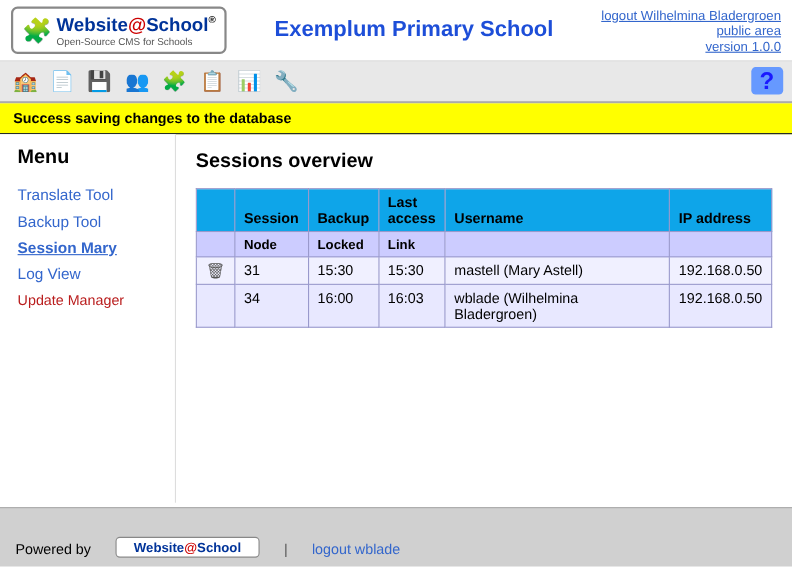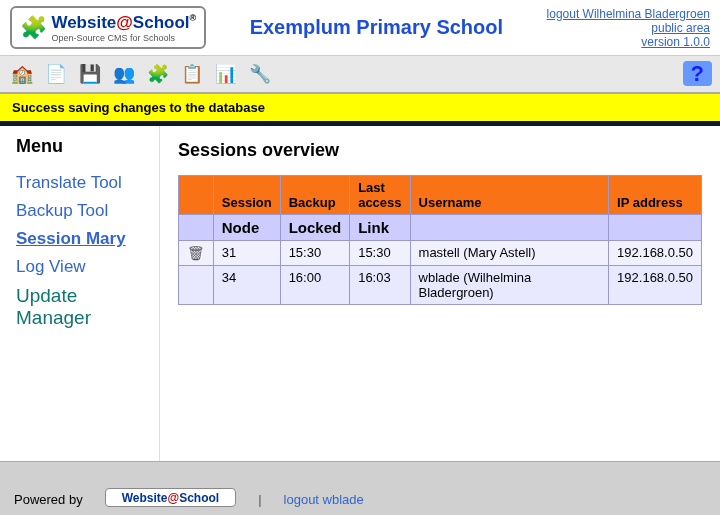--- a/index.html
+++ b/index.html
@@ -15,41 +15,41 @@
     #school-name { text-align: center; font-size: 20px; font-weight: bold; color: #1d4ed8; flex: 1; }
     #user-info { text-align: right; font-size: 12px; color: #3366cc; text-decoration: underline; }
 
     
     #toolbar { background: #e8e8e8; border-bottom: 2px solid #aaa; padding: 4px 8px; display: flex; align-items: center; gap: 4px; }
     .toolbar-icon { width: 30px; height: 28px; display: inline-flex; align-items: center; justify-content: center; font-size: 18px; cursor: pointer; border: 1px solid transparent; }
     #help-icon-area { margin-left: auto; }
     #help-btn { font-size: 22px; font-weight: bold; color: #1a1aff; cursor: pointer; background: #6699ff; border-radius: 4px; padding: 0 8px; }
 
     
-    #success-bar { background: #ffff00; border-bottom: 5px solid #0f172a; padding: 6px 12px; font-size: 13px; font-weight: bold; color: #000; }
+    #success-bar { background: #ffff00; border-bottom: 1px solid #0f172a; padding: 6px 12px; font-size: 13px; font-weight: bold; color: #000; }
 
     
     #content { display: flex; height: 335px; }
 
     
     #sidebar { width: 160px; padding: 10px 16px; border-right: 1px solid #ddd; background: #fff; }
     #sidebar h2 { font-size: 18px; font-weight: bold; color: #000; margin-bottom: 16px; }
-    .sidebar-link { display: block; color: #3366cc; text-decoration: none; margin-bottom: 8px; font-size: 17px; }
+    .sidebar-link { display: block; color: #3366cc; text-decoration: none; margin-bottom: 8px; font-size: 14px; }
     .sidebar-link.active { font-weight: bold; text-decoration: underline; }
-    #update-manager-link { display: block; color: #0f766e; text-decoration: none; font-size: 19px; margin-top: 2px; }
+    #update-manager-link { display: block; color: #b91c1c; text-decoration: none; font-size: 13px; margin-top: 2px; }
 
     
     #main { flex: 1; padding: 14px 18px; }
     #main h2 { font-size: 18px; font-weight: bold; color: #000; margin-bottom: 14px; }
 
     
     .sessions-table { border-collapse: collapse; width: 100%; font-size: 13px; }
     .sessions-table th, .sessions-table td { padding: 4px 8px; }
-    .sessions-table thead tr.header-row th { background: #f97316; border: 1px solid #9999cc; font-weight: bold; text-align: left; vertical-align: bottom; }
-    .sessions-table thead tr.subheader-row th { background: #ccccff; border: 1px solid #9999cc; font-size: 15px; text-align: left; }
+    .sessions-table thead tr.header-row th { background: #0ea5e9; border: 1px solid #9999cc; font-weight: bold; text-align: left; vertical-align: bottom; }
+    .sessions-table thead tr.subheader-row th { background: #ccccff; border: 1px solid #9999cc; font-size: 12px; text-align: left; }
     .sessions-table tbody tr td { border: 1px solid #9999cc; vertical-align: top; background: #f0f0ff; }
     .sessions-table tbody tr:nth-child(even) td { background: #e8e8ff; }
     .delete-btn { font-size: 14px; cursor: pointer; color: #555; background: none; border: none; }
 
     
     #footer { background: #d0d0d0; border-top: 1px solid #aaa; padding: 8px 14px; display: flex; align-items: flex-end; gap: 22px; font-size: 13px; height: 54px; position: absolute; bottom: 0; width: 720px; }
     #footer-logo { font-size: 13px; font-weight: bold; color: #003399; border: 1px solid #888; border-radius: 4px; padding: 1px 16px; background: #fff; }
     #footer-sep { color: #555; }
     #logout-link { color: #3366cc; text-decoration: none; }
     #powered-text { color: #000; }

